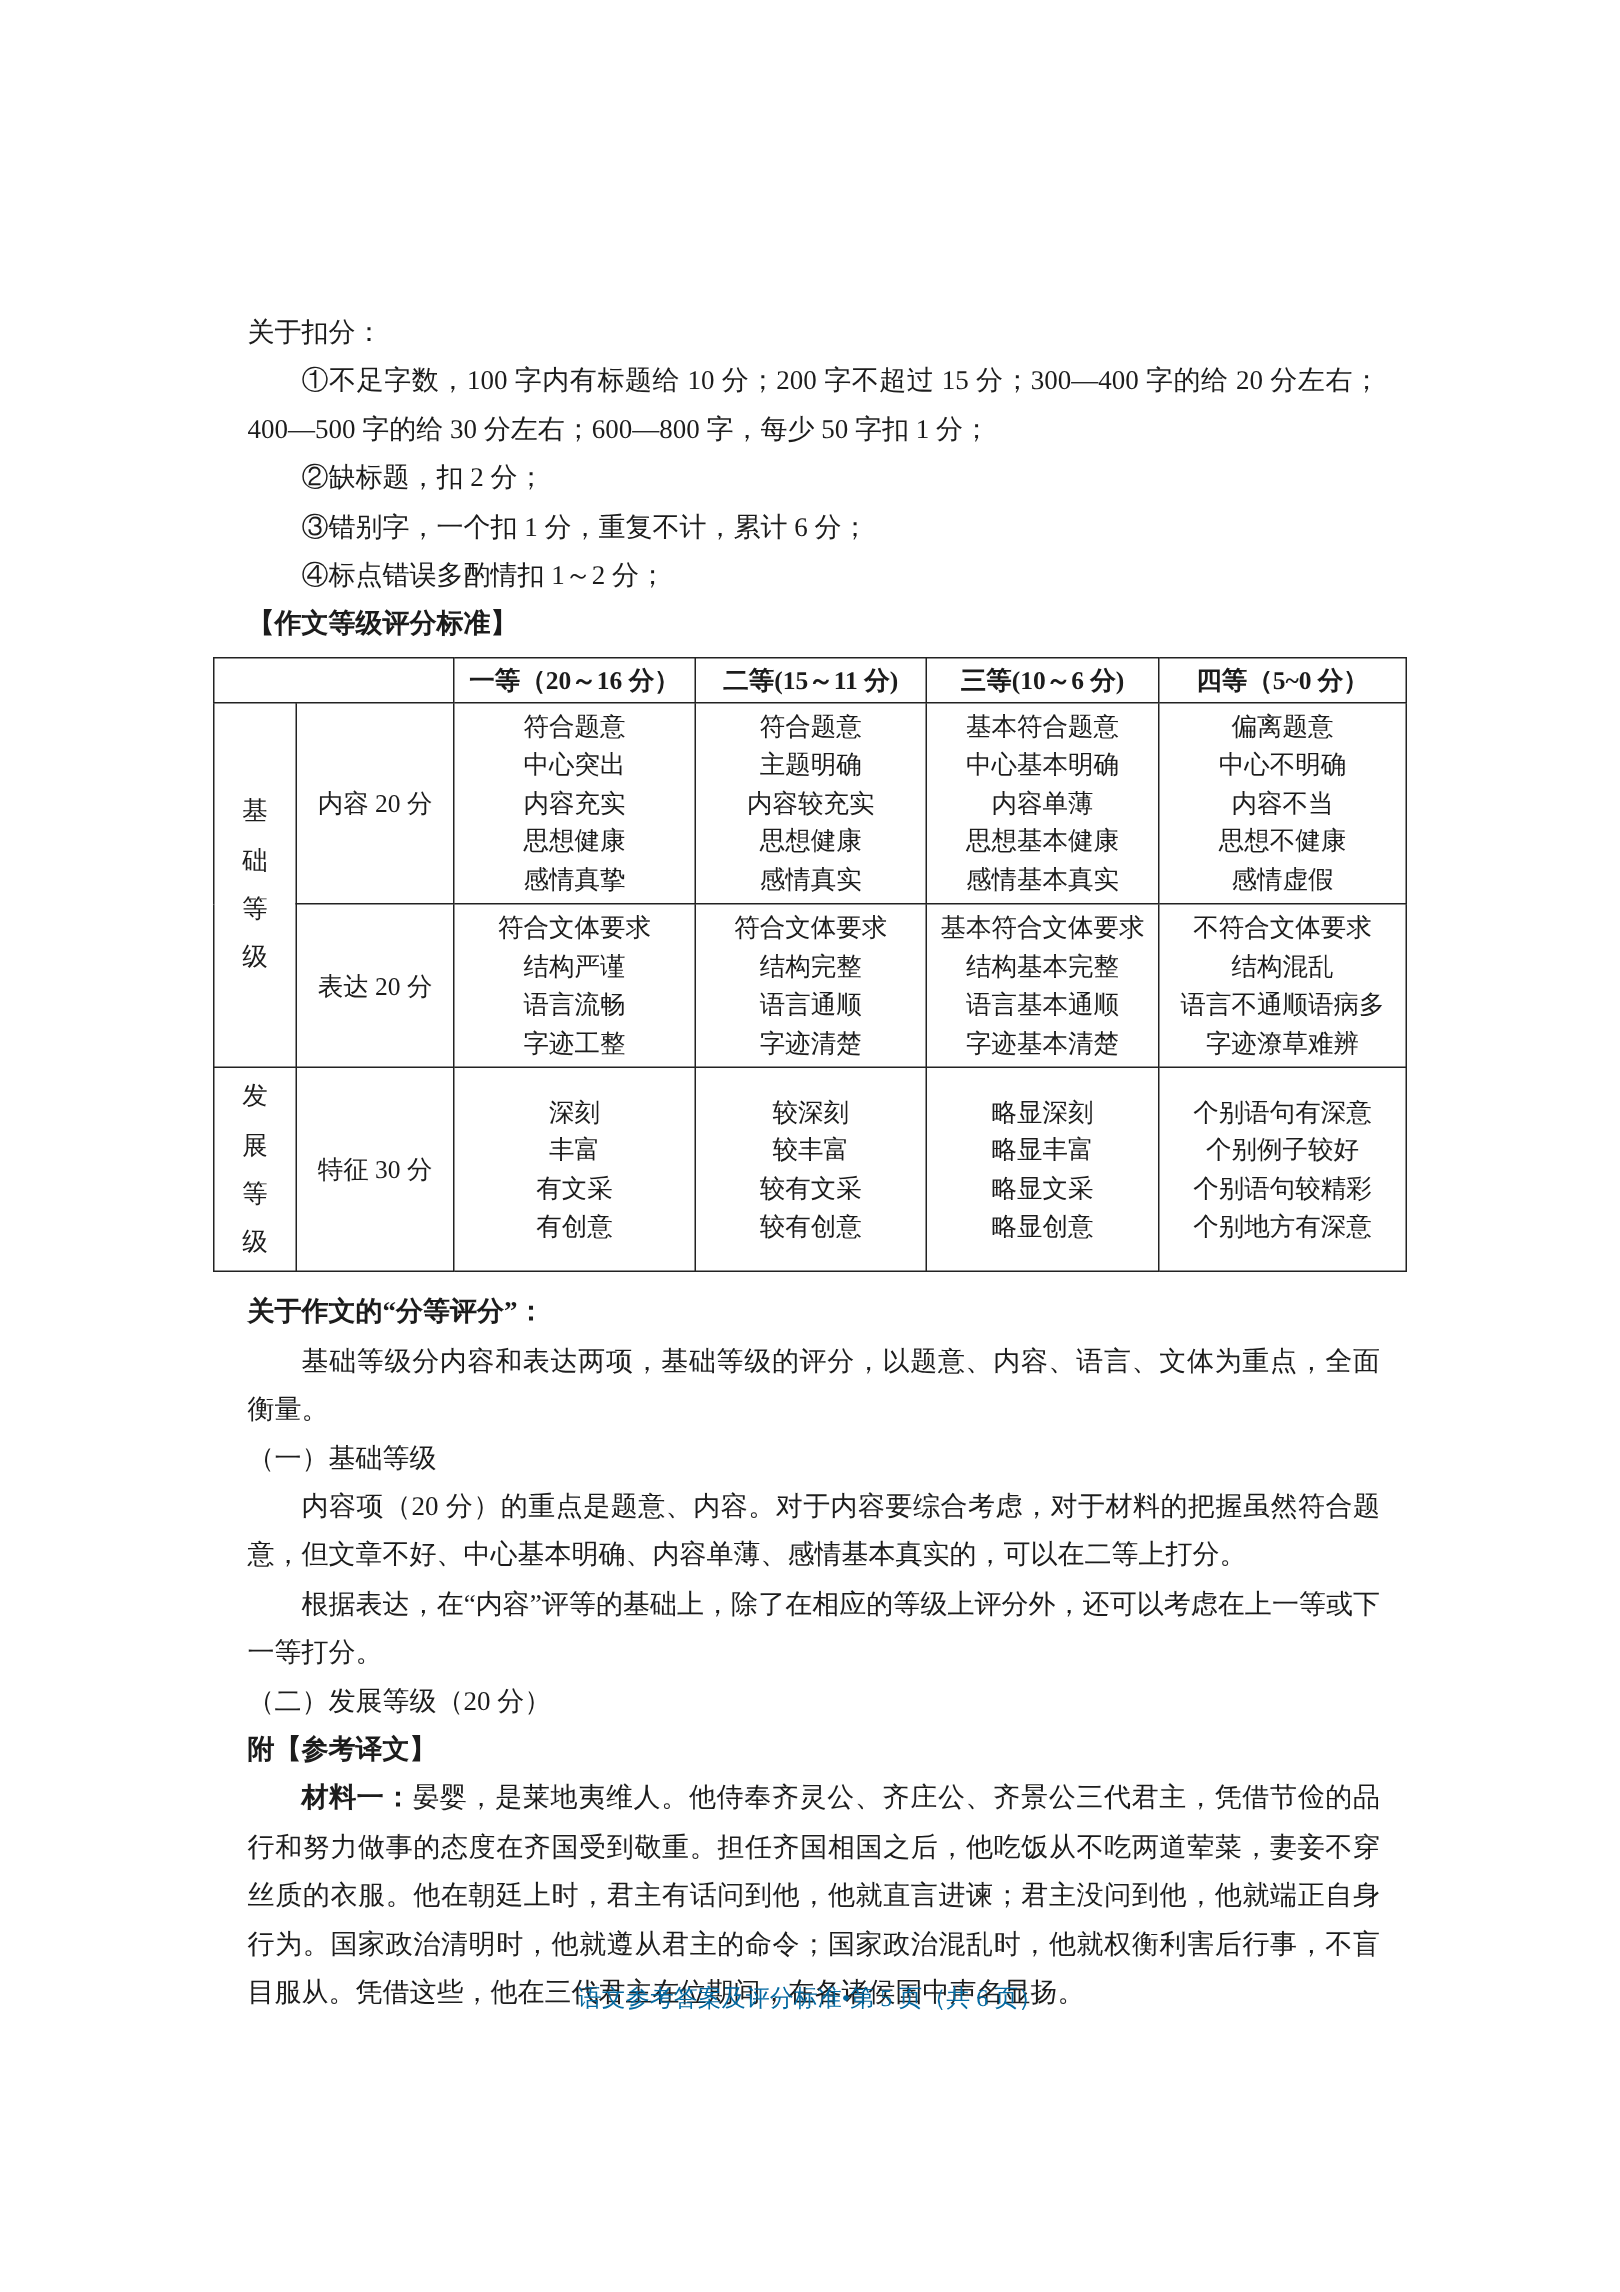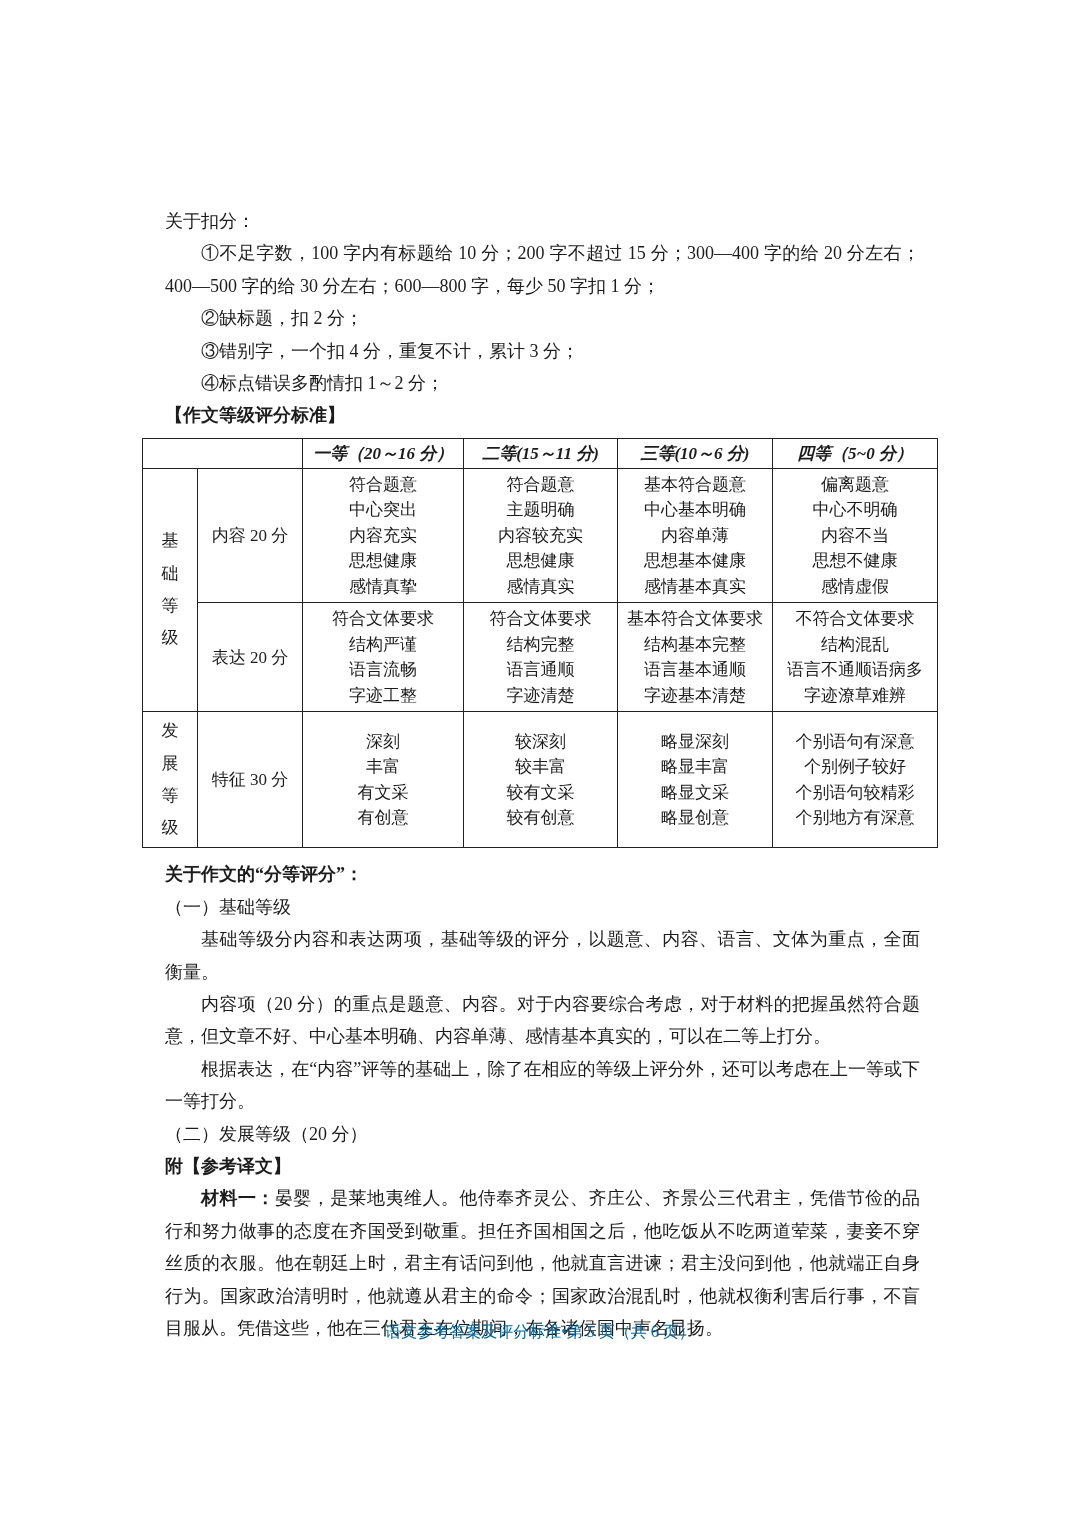--- a/index.html
+++ b/index.html
@@ -37,21 +37,20 @@
   table.grading td, table.grading th {
     border: 1px solid #222;
     text-align: center;
     vertical-align: middle;
     font-size: 17px;
     padding: 3px 2px;
   }
   table.grading th {
     font-weight: bold;
     height: 30px;
-    font-style: italic;
   }
   .cell-lines {
     white-space: pre-line;
     line-height: 1.5;
   }
   .vlabel {
     white-space: pre-line;
     line-height: 1.9;
     font-size: 18px;
   }
@@ -70,21 +69,21 @@
 </style>
 </head>
 <body>
 
 <div class="page">
 
   <div>
     <p class="para">关于扣分：</p>
     <p class="para indent">①不足字数，100 字内有标题给 10 分；200 字不超过 15 分；300—400 字的给 20 分左右；400—500 字的给 30 分左右；600—800 字，每少 50 字扣 1 分；</p>
     <p class="para indent">②缺标题，扣 2 分；</p>
-    <p class="para indent">③错别字，一个扣 4 分，重复不计，累计 3 分；</p>
+    <p class="para indent">③错别字，一个扣 1 分，重复不计，累计 6 分；</p>
     <p class="para indent">④标点错误多酌情扣 1～2 分；</p>
   </div>
 
   <p class="tbl-title">【作文等级评分标准】</p>
 
   <table class="grading">
     <colgroup>
       <col style="width:55px">
         <col style="width:105px">
         <col style="width:161px">
@@ -167,22 +166,22 @@
       <td class="cell-lines">个别语句有深意
 个别例子较好
 个别语句较精彩
 个别地方有深意</td>
     </tr>
   </tbody>
     </table>
 
   <div class="section">
     <p class="para bold">关于作文的“分等评分”：</p>
+    <p class="para indent">基础等级分内容和表达两项，基础等级的评分，以题意、内容、语言、文体为重点，全面衡量。</p>
     <p class="para">（一）基础等级</p>
-    <p class="para indent">基础等级分内容和表达两项，基础等级的评分，以题意、内容、语言、文体为重点，全面衡量。</p>
     <p class="para indent">内容项（20 分）的重点是题意、内容。对于内容要综合考虑，对于材料的把握虽然符合题意，但文章不好、中心基本明确、内容单薄、感情基本真实的，可以在二等上打分。</p>
     <p class="para indent">根据表达，在“内容”评等的基础上，除了在相应的等级上评分外，还可以考虑在上一等或下一等打分。</p>
     <p class="para">（二）发展等级（20 分）</p>
   </div>
 
   <div>
     <p class="para bold">附【参考译文】</p>
     <p class="para indent"><span class="bold">材料一：</span><span>晏婴，是莱地夷维人。他侍奉齐灵公、齐庄公、齐景公三代君主，凭借节俭的品行和努力做事的态度在齐国受到敬重。担任齐国相国之后，他吃饭从不吃两道荤菜，妻妾不穿丝质的衣服。他在朝廷上时，君主有话问到他，他就直言进谏；君主没问到他，他就端正自身行为。国家政治清明时，他就遵从君主的命令；国家政治混乱时，他就权衡利害后行事，不盲目服从。凭借这些，他在三代君主在位期间，在各诸侯国中声名显扬。</span></p>
   </div>
 

